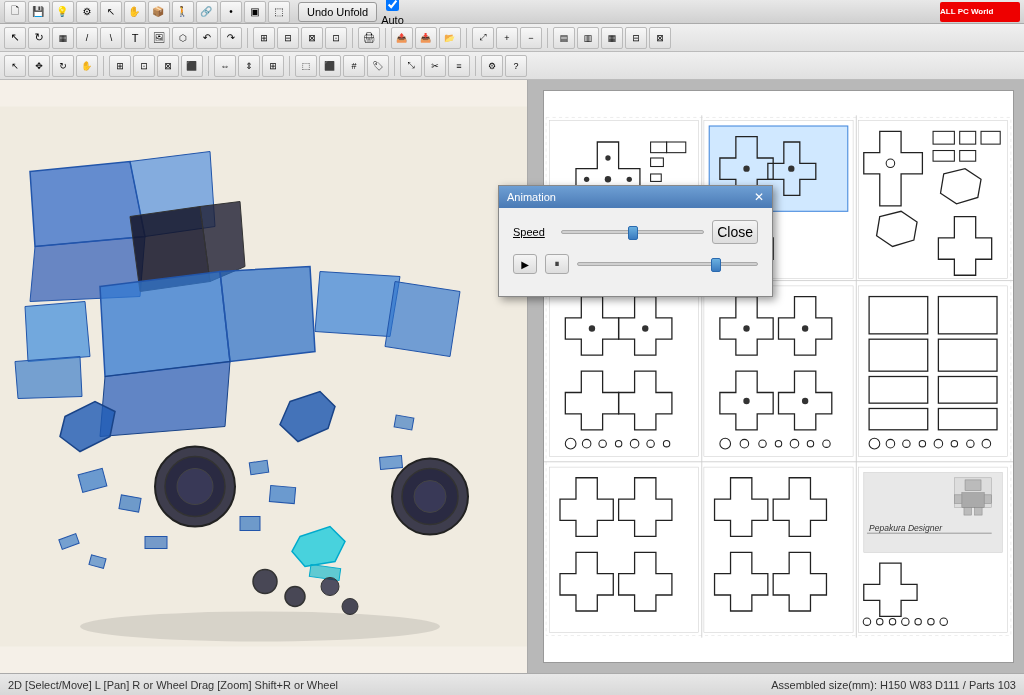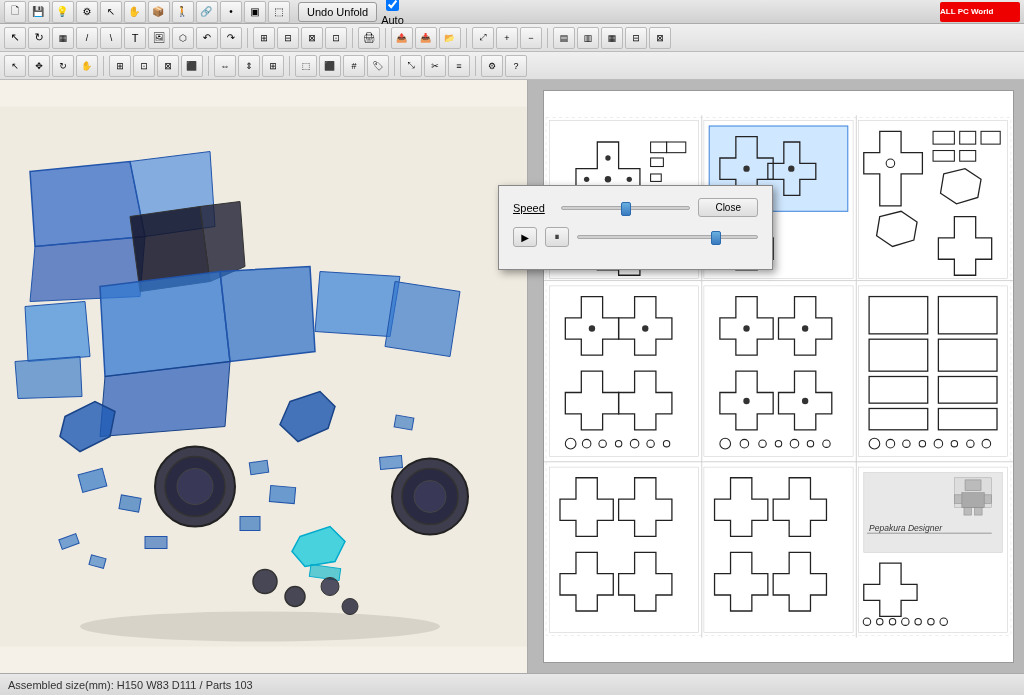--- a/index.html
+++ b/index.html
@@ -205,23 +205,23 @@
       background: linear-gradient(to bottom, #6ab0e0, #3a7abf);
       position: absolute;
       top: -5px;
       border: 1px solid #2a6aaf;
       border-radius: 2px;
     }
     .close-btn {
       background: linear-gradient(to bottom, #f5f5f5, #ddd);
       border: 1px solid #aaa;
       border-radius: 3px;
-      padding: 3px 16px;
+      padding: 3px 4px;
       cursor: pointer;
-      font-size: 10px;
+      font-size: 14px;
     }
     .play-btn, .pause-btn {
       width: 24px; height: 20px;
       background: linear-gradient(to bottom, #f5f5f5, #ddd);
       border: 1px solid #aaa;
       border-radius: 3px;
       cursor: pointer;
       display: flex;
       align-items: center;
       justify-content: center;
@@ -581,20 +581,24 @@
           <circle cx="68" cy="145" r="3" fill="none" stroke="#222" stroke-width="1"></circle>
           <circle cx="80" cy="145" r="3.5" fill="none" stroke="#222" stroke-width="1"></circle>
         </g>
       </svg>
     </div>
   </div>
 
 </div>
 
 <div id="anim-dialog">
+  <div id="anim-title">
+    <span>Animation</span>
+    <button id="anim-close-x">✕</button>
+  </div>
   <div id="anim-body">
 
     <div class="anim-row">
       <span class="anim-label">Speed</span>
       <div class="anim-slider">
         <div class="anim-slider-thumb" style="left: calc(50% - 5px);"></div>
       </div>
       <button class="close-btn">Close</button>
     </div>
 
@@ -602,14 +606,15 @@
       <button class="play-btn">▶</button>
       <button class="pause-btn">⏸</button>
       <div class="anim-progress">
         <div class="anim-progress-thumb"></div>
       </div>
     </div>
   </div>
 </div>
 
 <div id="statusbar">
+  <span>2D [Select/Move] L [Pan] R or Wheel Drag [Zoom] Shift+R or Wheel</span>
   <span>Assembled size(mm): H150 W83 D111 / Parts 103</span>
 </div>
 
 </body></html>

